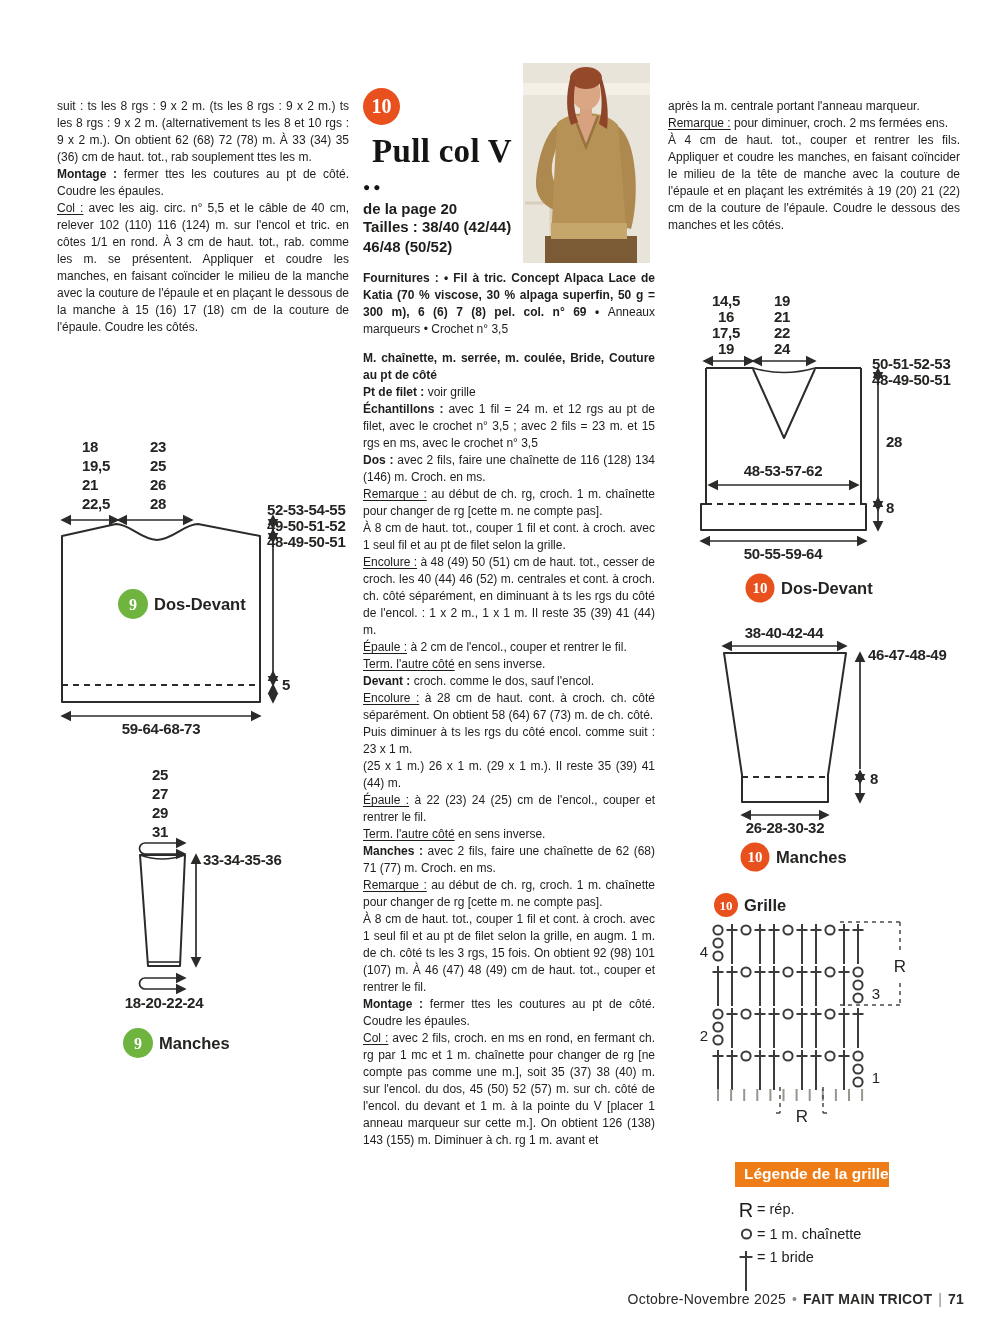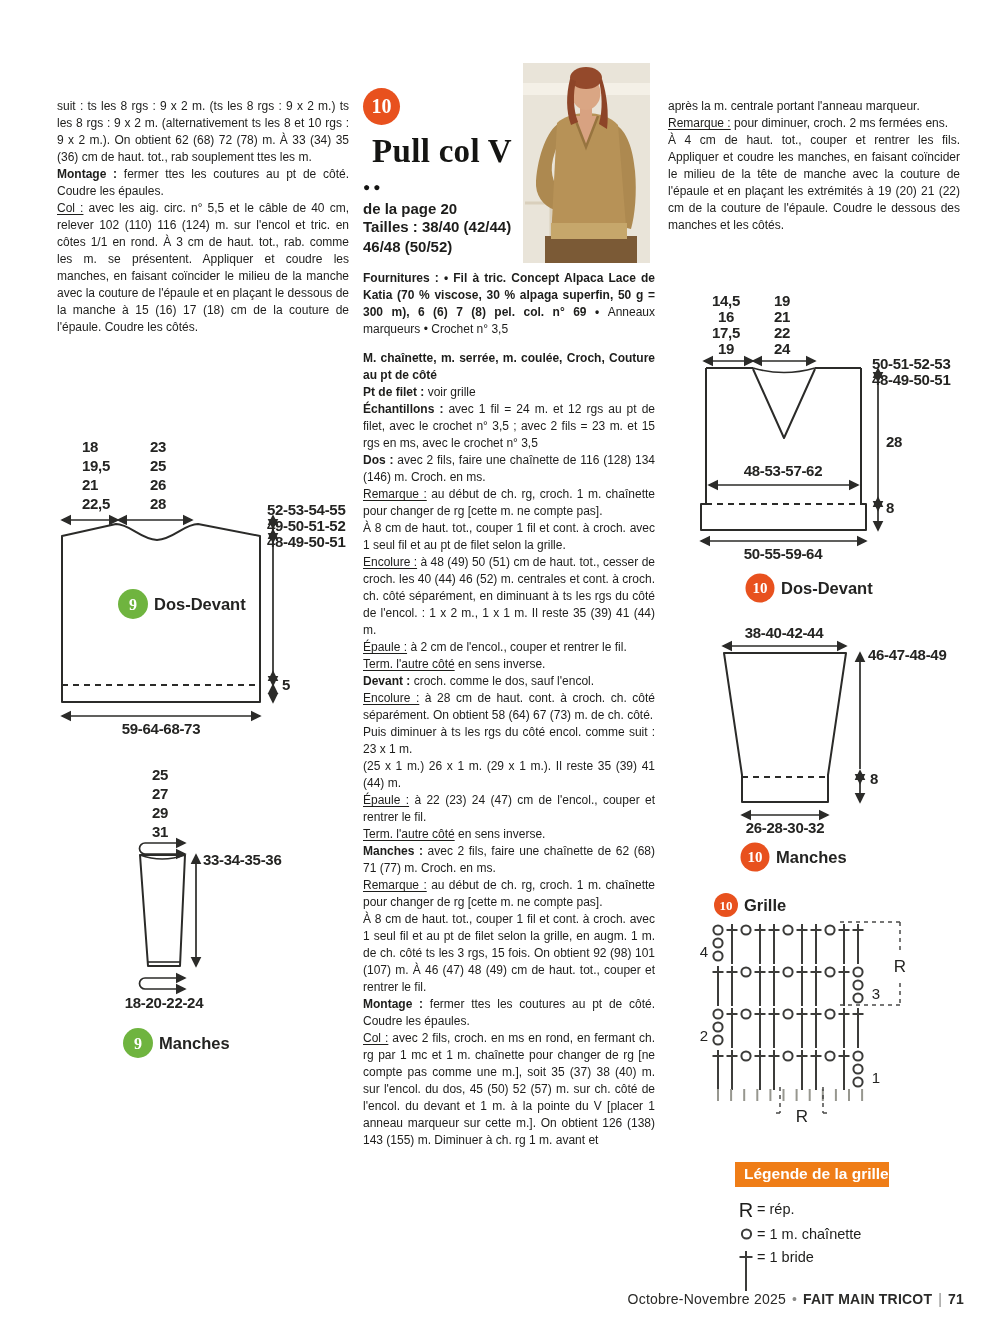--- a/index.html
+++ b/index.html
@@ -92,34 +92,34 @@
     <path d="M51,53 L63,84 L75,53" fill="none" stroke="#97743f" stroke-width="2.5"></path>
     <rect x="57" y="40" width="12" height="15" fill="#d8a281"></rect>
     <ellipse cx="63" cy="30" rx="14.5" ry="17" fill="#daa684"></ellipse>
     <ellipse cx="63" cy="15" rx="16" ry="11" fill="#94492b"></ellipse>
     <path d="M47,16 C43,32 43,48 48,62 L55,59 C50,46 50,30 53,18 Z" fill="#8d4428"></path>
     <path d="M79,16 C84,32 86,50 84,66 L76,61 C80,46 79,30 76,18 Z" fill="#8d4428"></path>
   </svg>
 
   <div class="textcol" style="left:363px;top:270px;width:292px;">
       <p class="para"><span class="seg-b">Fournitures : • Fil à tric. Concept Alpaca Lace de Katia (70 % viscose, 30 % alpaga superfin, 50 g = 300 m), 6 (6) 7 (8) pel. col. n° 69 • </span><span class="seg-n">Anneaux marqueurs • Crochet n° 3,5</span></p>
-      <p class="para gap"><span class="seg-b">M. chaînette, m. serrée, m. coulée, Croch, Couture au pt de côté</span></p>
+      <p class="para gap"><span class="seg-b">M. chaînette, m. serrée, m. coulée, Bride, Couture au pt de côté</span></p>
       <p class="para"><span class="seg-b">Pt de filet : </span><span class="seg-n">voir grille</span></p>
       <p class="para"><span class="seg-b">Échantillons : </span><span class="seg-n">avec 1 fil = 24 m. et 12 rgs au pt de filet, avec le crochet n° 3,5 ; avec 2 fils = 23 m. et 15 rgs en ms, avec le crochet n° 3,5</span></p>
       <p class="para"><span class="seg-b">Dos : </span><span class="seg-n">avec 2 fils, faire une chaînette de 116 (128) 134 (146) m. Croch. en ms.</span></p>
       <p class="para"><span class="seg-u">Remarque :</span><span class="seg-n"> au début de ch. rg, croch. 1 m. chaînette pour changer de rg [cette m. ne compte pas].</span></p>
       <p class="para"><span class="seg-n">À 8 cm de haut. tot., couper 1 fil et cont. à croch. avec 1 seul fil et au pt de filet selon la grille.</span></p>
       <p class="para"><span class="seg-u">Encolure :</span><span class="seg-n"> à 48 (49) 50 (51) cm de haut. tot., cesser de croch. les 40 (44) 46 (52) m. centrales et cont. à croch. ch. côté séparément, en diminuant à ts les rgs du côté de l'encol. : 1 x 2 m., 1 x 1 m. Il reste 35 (39) 41 (44) m.</span></p>
       <p class="para"><span class="seg-u">Épaule :</span><span class="seg-n"> à 2 cm de l'encol., couper et rentrer le fil.</span></p>
       <p class="para"><span class="seg-u">Term. l'autre côté</span><span class="seg-n"> en sens inverse.</span></p>
       <p class="para"><span class="seg-b">Devant : </span><span class="seg-n">croch. comme le dos, sauf l'encol.</span></p>
       <p class="para"><span class="seg-u">Encolure :</span><span class="seg-n"> à 28 cm de haut. cont. à croch. ch. côté séparément. On obtient 58 (64) 67 (73) m. de ch. côté.</span></p>
       <p class="para"><span class="seg-n">Puis diminuer à ts les rgs du côté encol. comme suit : 23 x 1 m.</span></p>
       <p class="para"><span class="seg-n">(25 x 1 m.) 26 x 1 m. (29 x 1 m.). Il reste 35 (39) 41 (44) m.</span></p>
-      <p class="para"><span class="seg-u">Épaule :</span><span class="seg-n"> à 22 (23) 24 (47) cm de l'encol., couper et rentrer le fil.</span></p>
+      <p class="para"><span class="seg-u">Épaule :</span><span class="seg-n"> à 22 (23) 24 (25) cm de l'encol., couper et rentrer le fil.</span></p>
       <p class="para"><span class="seg-u">Term. l'autre côté</span><span class="seg-n"> en sens inverse.</span></p>
       <p class="para"><span class="seg-b">Manches : </span><span class="seg-n">avec 2 fils, faire une chaînette de 62 (68) 71 (77) m. Croch. en ms.</span></p>
       <p class="para"><span class="seg-u">Remarque :</span><span class="seg-n"> au début de ch. rg, croch. 1 m. chaînette pour changer de rg [cette m. ne compte pas].</span></p>
       <p class="para"><span class="seg-n">À 8 cm de haut. tot., couper 1 fil et cont. à croch. avec 1 seul fil et au pt de filet selon la grille, en augm. 1 m. de ch. côté ts les 3 rgs, 15 fois. On obtient 92 (98) 101 (107) m. À 46 (47) 48 (49) cm de haut. tot., couper et rentrer le fil.</span></p>
       <p class="para"><span class="seg-b">Montage : </span><span class="seg-n">fermer ttes les coutures au pt de côté. Coudre les épaules.</span></p>
       <p class="para"><span class="seg-u">Col :</span><span class="seg-n"> avec 2 fils, croch. en ms en rond, en fermant ch. rg par 1 mc et 1 m. chaînette pour changer de rg [ne compte pas comme une m.], soit 35 (37) 38 (40) m. sur l'encol. du dos, 45 (50) 52 (57) m. sur ch. côté de l'encol. du devant et 1 m. à la pointe du V [placer 1 anneau marqueur sur cette m.]. On obtient 126 (138) 143 (155) m. Diminuer à ch. rg 1 m. avant et</span></p>
     </div>
 
   <div class="textcol" style="left:668px;top:98px;width:292px;">
       <p class="para"><span class="seg-n">après la m. centrale portant l'anneau marqueur.</span></p>

